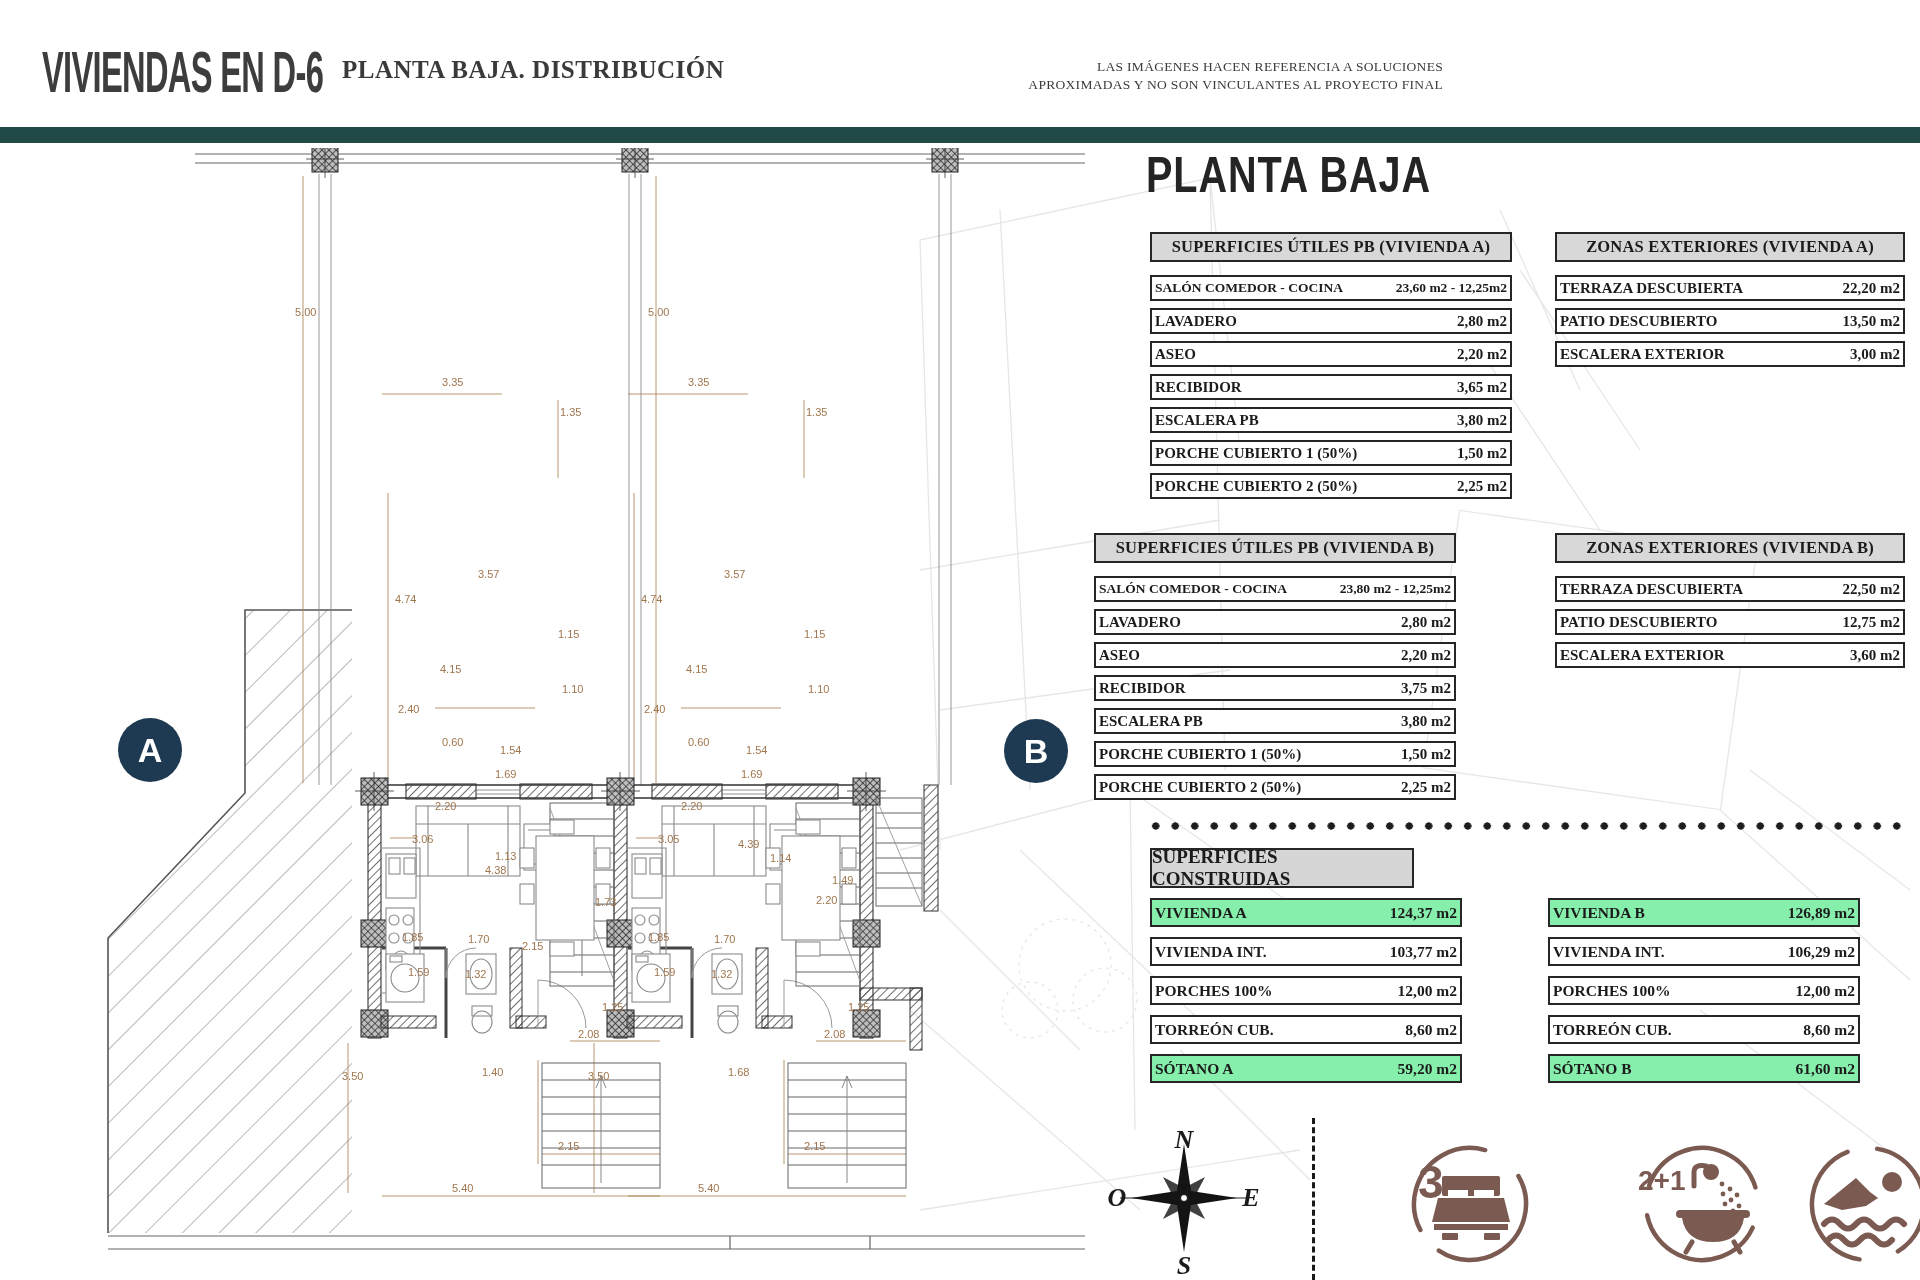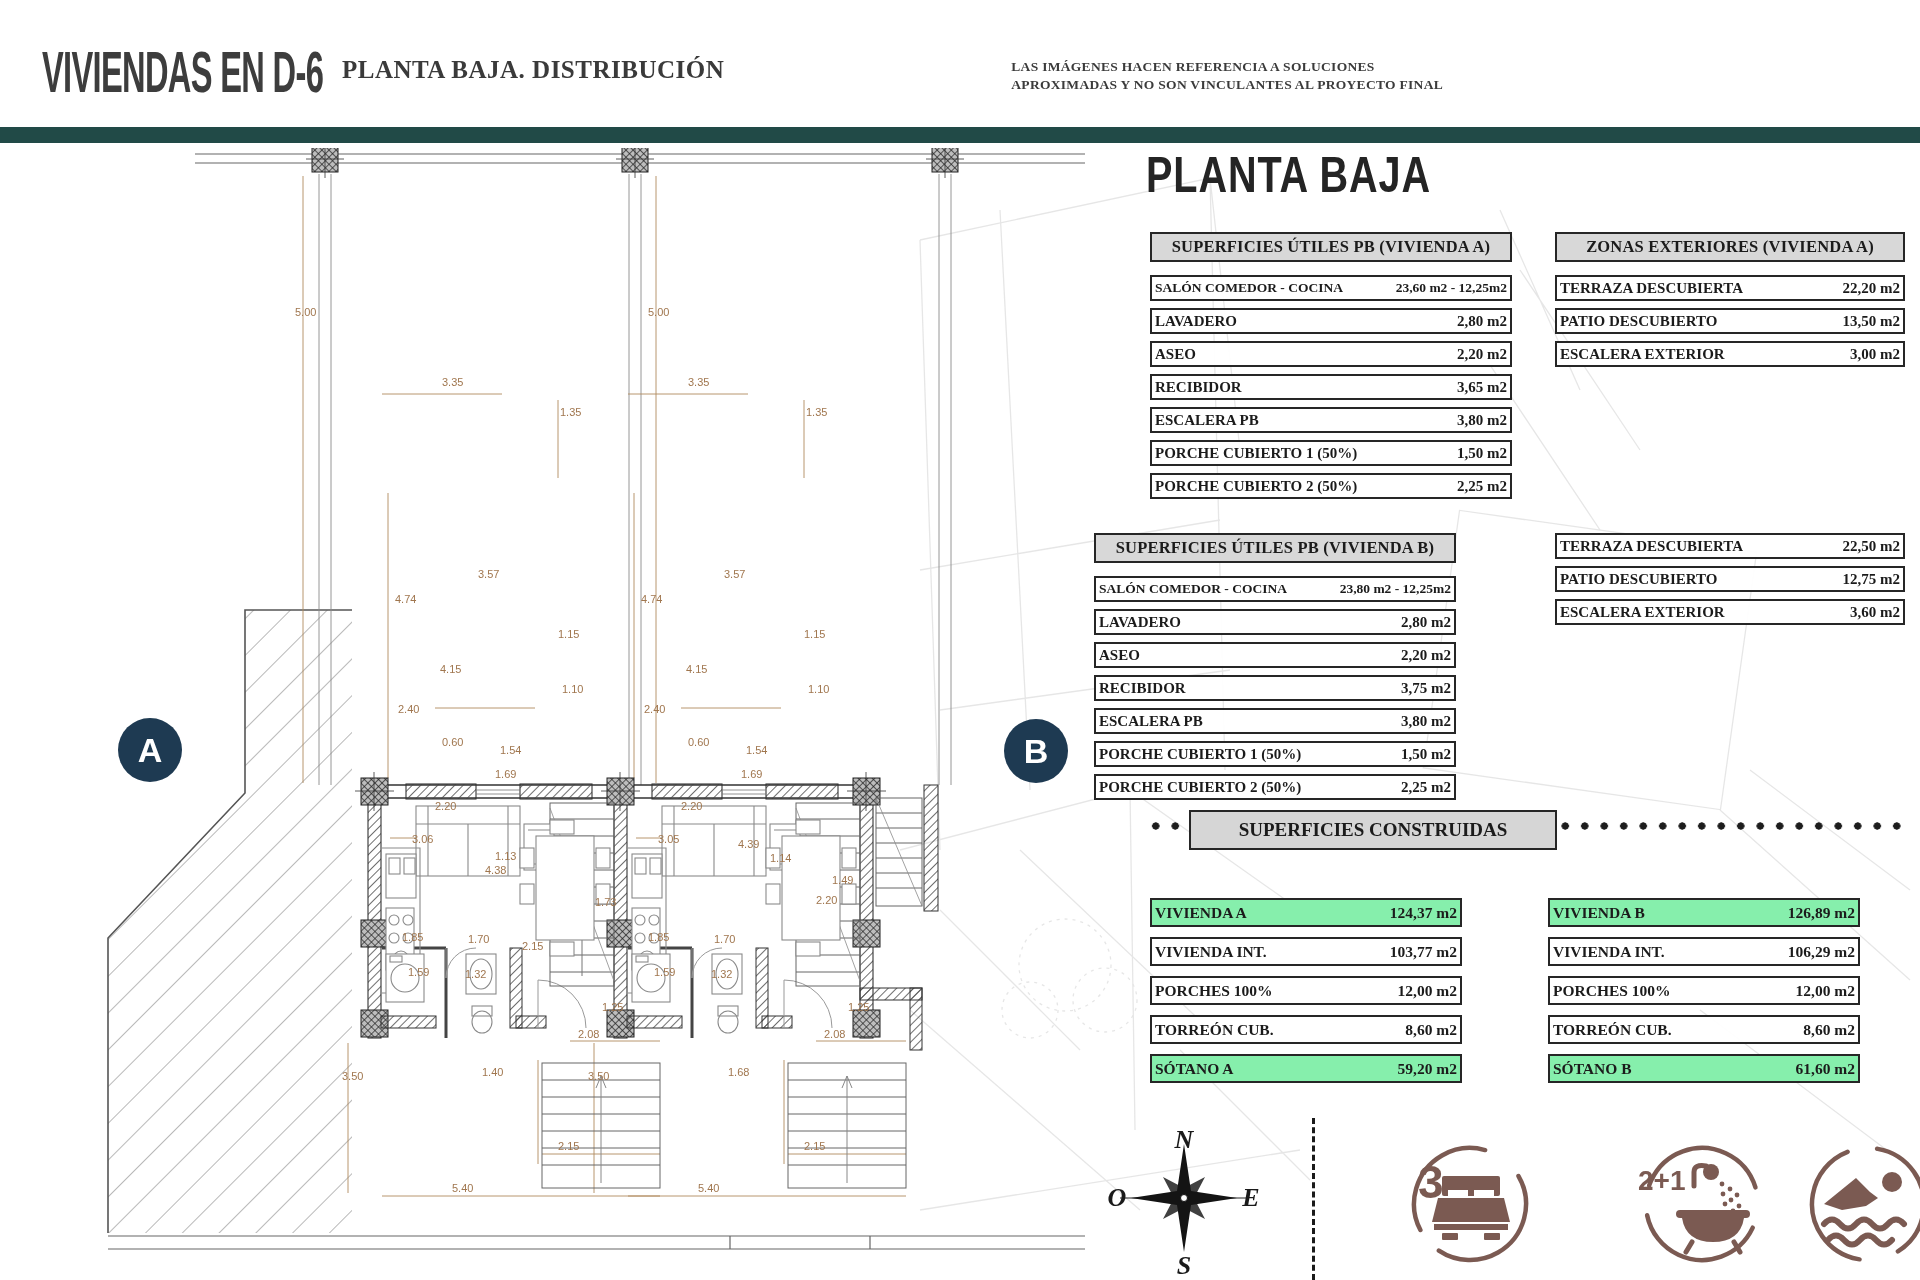--- a/index.html
+++ b/index.html
@@ -4,22 +4,22 @@
 <style>
   html,body{margin:0;padding:0;background:#e8e8e8;}
   .page{position:relative;width:1920px;height:1280px;background:#ffffff;overflow:hidden;
         font-family:"Liberation Serif",serif;color:#1b1b1b;}
   
   .title-main{position:absolute;left:42px;top:40px;font-family:"Liberation Sans",sans-serif;
       font-weight:bold;font-size:48px;letter-spacing:-1px;color:#3d3d3d;white-space:nowrap;
       transform:scale(.68,1.18);transform-origin:left top;}
   .title-sub{position:absolute;left:342px;top:56px;font-family:"Liberation Serif",serif;
       font-weight:bold;font-size:25px;color:#3a3a3a;letter-spacing:.5px;white-space:nowrap;}
-  .disclaimer{position:absolute;right:477px;top:58px;
-      font-family:"Liberation Serif",serif;font-weight:bold;font-size:13.5px;line-height:18px;
+  .disclaimer{position:absolute;right:477px;top:58px;text-align:right;
+      font-family:"Liberation Serif",serif;font-weight:normal;font-size:13.5px;line-height:18px;
       color:#3b3b3b;letter-spacing:.3px;}
   .teal-bar{position:absolute;left:0;top:127px;width:1920px;height:16px;background:#214a47;}
   
   .section-title{position:absolute;left:1146px;top:146px;font-family:"Liberation Sans",sans-serif;
       font-weight:bold;font-size:44px;letter-spacing:1px;color:#242424;white-space:nowrap;
       transform:scale(.9,1.15);transform-origin:left top;}
   .tbl{position:absolute;}
   .theader{box-sizing:border-box;height:30px;background:#d8d8d8;border:2px solid #262626;
       display:flex;align-items:center;justify-content:center;font-weight:bold;font-size:16.5px;
       letter-spacing:.2px;margin-bottom:13px;white-space:nowrap;}
@@ -410,39 +410,40 @@
           <span>PORCHE CUBIERTO 1 (50%)</span>
           <span>1,50 m2</span>
         </div>
         <div class="trow">
           <span>PORCHE CUBIERTO 2 (50%)</span>
           <span>2,25 m2</span>
         </div>
       </div>
   </div>
   <div class="tbl" style="left:1555px;top:533px;width:350px;">
+    <div class="theader">ZONAS EXTERIORES (VIVIENDA B)</div>
     <div id="rows-exteriores-b">
         <div class="trow">
           <span>TERRAZA DESCUBIERTA</span>
           <span>22,50 m2</span>
         </div>
         <div class="trow">
           <span>PATIO DESCUBIERTO</span>
           <span>12,75 m2</span>
         </div>
         <div class="trow">
           <span>ESCALERA EXTERIOR</span>
           <span>3,60 m2</span>
         </div>
       </div>
   </div>
 
   <div class="dotted-sep"></div>
 
-  <div class="bigheader" style="left:1150px;top:810px;width:368px;margin-left:39px;">SUPERFICIES CONSTRUIDAS</div>
+  <div class="bigheader" style="left:1150px;top:848px;width:264px;">SUPERFICIES CONSTRUIDAS</div>
   <div class="tbl" style="left:1150px;top:898px;width:312px;">
     <div id="rows-construidas-a">
         <div class="trow tall shaded">
           <span>VIVIENDA A</span>
           <span>124,37 m2</span>
         </div>
         <div class="trow tall">
           <span>VIVIENDA INT.</span>
           <span>103,77 m2</span>
         </div>

